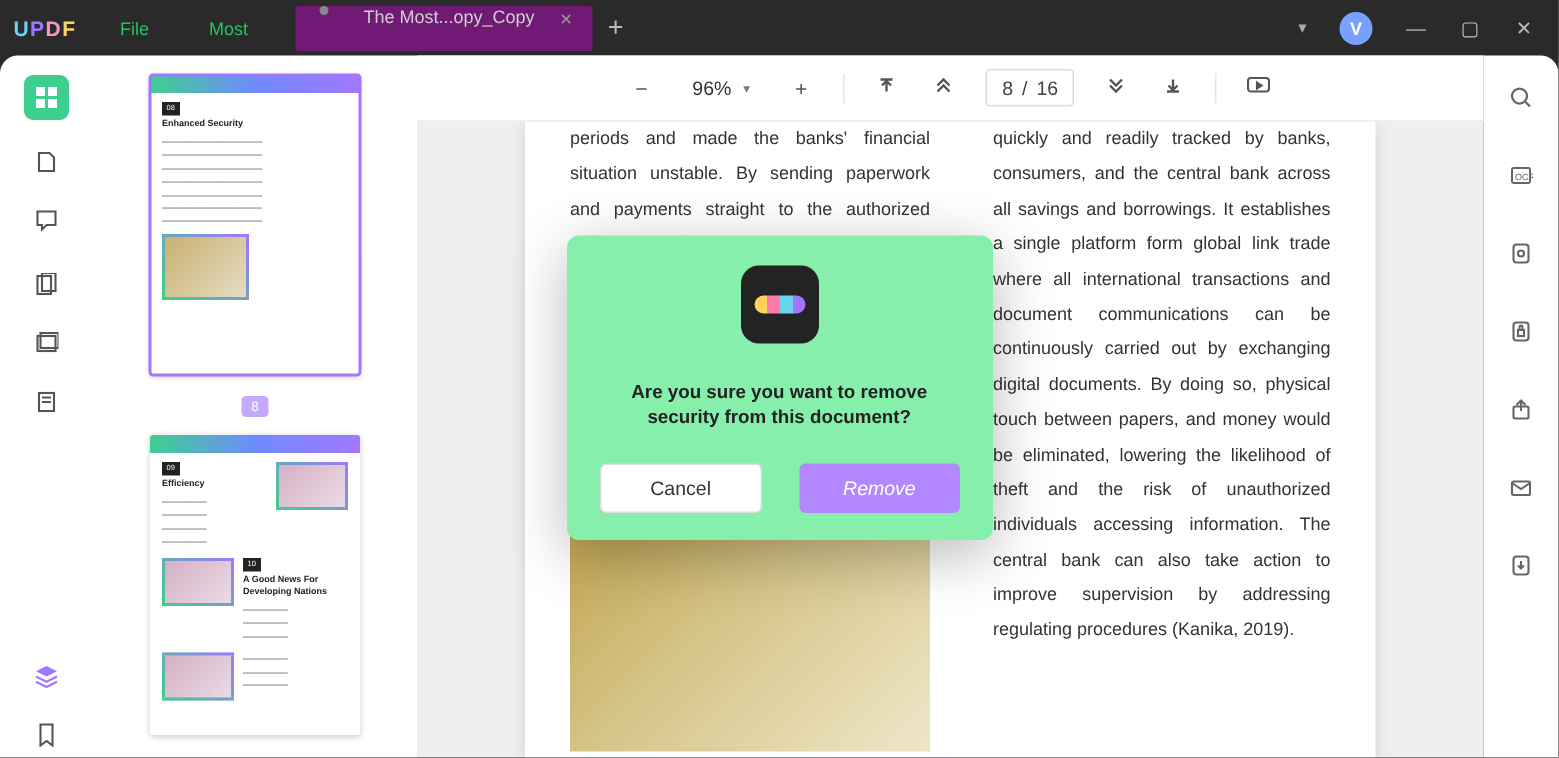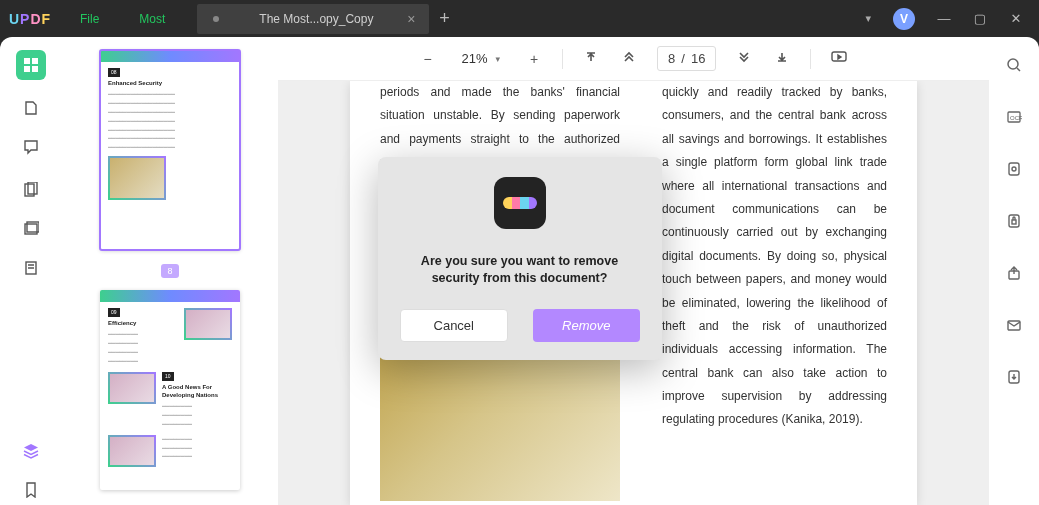--- a/index.html
+++ b/index.html
@@ -5,21 +5,21 @@
   * { box-sizing: border-box; margin: 0; padding: 0; font-family: -apple-system, BlinkMacSystemFont, "Segoe UI", Arial, sans-serif; }
   html, body { width: 1039px; height: 505px; overflow: hidden; background: #2a2a2a; }
   .titlebar { height: 37px; background: #2a2a2a; display: flex; align-items: center; }
   .logo { width: 60px; text-align: center; font-weight: 700; font-size: 14px; color: #a277ff; letter-spacing: 1px; }
   .logo span:first-child { color: #6bd4f0; }
   .logo span:nth-child(2) { color: #a277ff; }
   .logo span:nth-child(3) { color: #ff93c5; }
   .logo span:nth-child(4) { color: #ffd35b; }
   .menu-item { color: #22c55e; font-size: 12px; padding: 0 20px; cursor: pointer; }
   .tabs { display: flex; align-items: center; margin-left: 12px; }
-  .tab { background: #404040; height: 30px; display: flex; align-items: center; padding: 0 10px 0 16px; color: #cfcfcf; font-size: 12px; border-radius: 2px; gap: 30px; }
+  .tab { background: #701a75; height: 30px; display: flex; align-items: flex-start; padding: 0 10px 0 16px; color: #cfcfcf; font-size: 12px; border-radius: 2px; gap: 13px; }
   .tab .dot { width: 6px; height: 6px; border-radius: 50%; background: #888; margin-right: 10px; }
   .tab .close { color: #999; font-size: 14px; width: 16px; text-align: center; cursor: pointer; }
   .newtab { color: #bbb; font-size: 18px; width: 30px; text-align: center; cursor: pointer; }
   .titlespacer { flex: 1; }
   .title-right { display: flex; align-items: center; gap: 22px; padding-right: 16px; }
   .chevdown-title { color: #aaa; font-size: 11px; }
   .avatar { width: 22px; height: 22px; border-radius: 50%; background: #7aa0ff; color: #fff; display: flex; align-items: center; justify-content: center; font-size: 12px; font-weight: 600; }
   .winbtn { color: #bbb; font-size: 13px; width: 14px; text-align: center; cursor: pointer; }
 
   .body-row { display: flex; height: 468px; }
@@ -57,21 +57,21 @@
   .page-cols { display: flex; gap: 42px; }
   .col { flex: 1; line-height: 1.95; text-align: justify; }
   .page-img { width: 240px; height: 170px; background: linear-gradient(135deg,#bfa24a 0%,#d6c589 45%,#eee6c8 100%); position: relative; margin-top: 16px; }
   .page-img::after { content:''; position:absolute; left:12px; top:12px; right:-12px; bottom:-12px; background: linear-gradient(90deg,#3ecf8e,#6f8bff,#a277ff); z-index:-1; }
   .page-img-wrap { position: relative; }
 
   .right-rail { width: 50px; background: #fff; border-top-right-radius: 12px; display: flex; flex-direction: column; align-items: center; padding-top: 13px; gap: 22px; }
   .right-rail .rail-ico { font-size: 15px; color: #666; }
 
   .overlay { position: fixed; inset: 0; background: rgba(0,0,0,0.001); display: flex; align-items: flex-start; justify-content: center; }
-  .dialog { margin-top: 157px; width: 284px; background: #e5e5e5; border-radius: 8px; box-shadow: 0 10px 40px rgba(0,0,0,.28); padding: 20px 22px 18px; text-align: center; }
+  .dialog { margin-top: 157px; width: 284px; background: #86efac; border-radius: 8px; box-shadow: 0 10px 40px rgba(0,0,0,.28); padding: 20px 22px 18px; text-align: center; }
   .dlg-icon { width: 52px; height: 52px; border-radius: 12px; background: #232323; margin: 0 auto 24px; display: flex; align-items: center; justify-content: center; }
   .dlg-icon-squiggle { width: 34px; height: 12px; border-radius: 6px; background: linear-gradient(90deg,#ffd35b 0 25%,#ff7aa8 25% 50%,#6bd4f0 50% 75%,#a277ff 75% 100%); }
   .dlg-msg { font-size: 12.5px; font-weight: 600; color: #222; line-height: 1.35; margin-bottom: 22px; }
   .dlg-row { display: flex; gap: 25px; justify-content: center; }
   .dlg-btn { flex: 1; height: 33px; border-radius: 4px; font-size: 13px; display: flex; align-items: center; justify-content: center; cursor: pointer; }
   .dlg-btn.cancel { border: 1px solid #ddd; color: #333; background: #fff; }
   .dlg-btn.remove { background: #b388ff; color: #fff; font-style: italic; }
 </style>
 </head>
 <body>
@@ -193,21 +193,21 @@
             </div>
         </div>
       </div>
     </div>
   </div>
 
   <div class="center-col">
     <div class="toolbar">
       <span class="tb-btn">−</span>
       <span class="zoom">
-          <span>21%</span>
+          <span>96%</span>
           <span class="caret">▾</span>
         </span>
       <span class="tb-btn">+</span>
       <span class="tb-sep"></span>
       <span class="tb-btn"><svg width="14" height="14" viewBox="0 0 14 14" fill="none" stroke="#555" stroke-width="1.6">
             <path d="M3 3h8M7 11V4M4 7l3-3 3 3"></path>
           </svg></span>
       <span class="tb-btn"><svg width="14" height="14" viewBox="0 0 14 14" fill="none" stroke="#555" stroke-width="1.6">
             <path d="M3 9l4-4 4 4M3 5l4-4 4 4" transform="translate(0,2)"></path>
           </svg></span>

